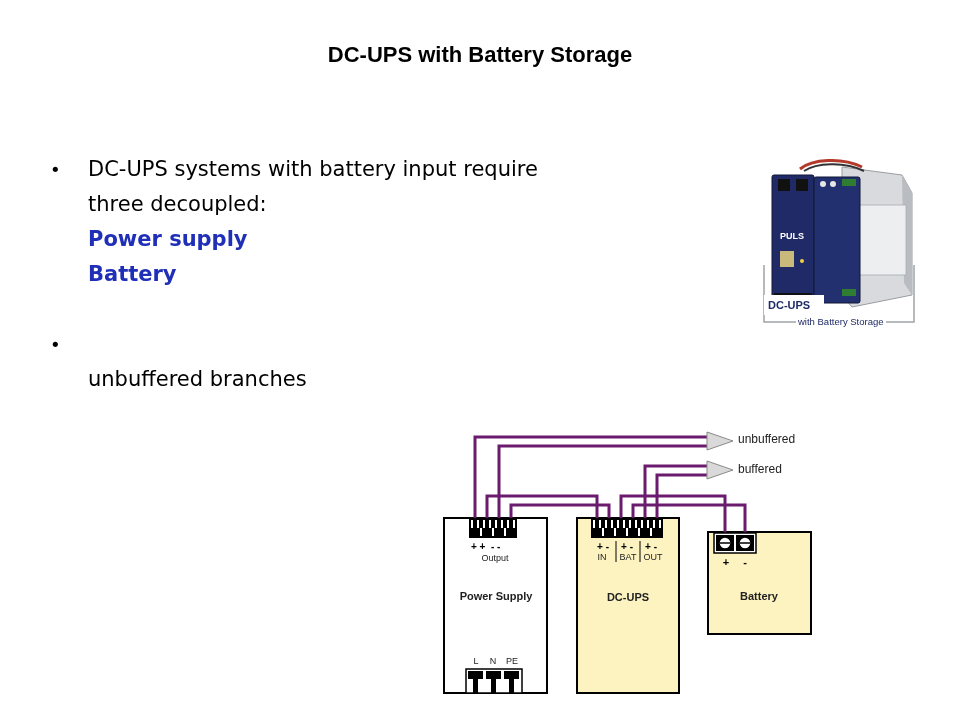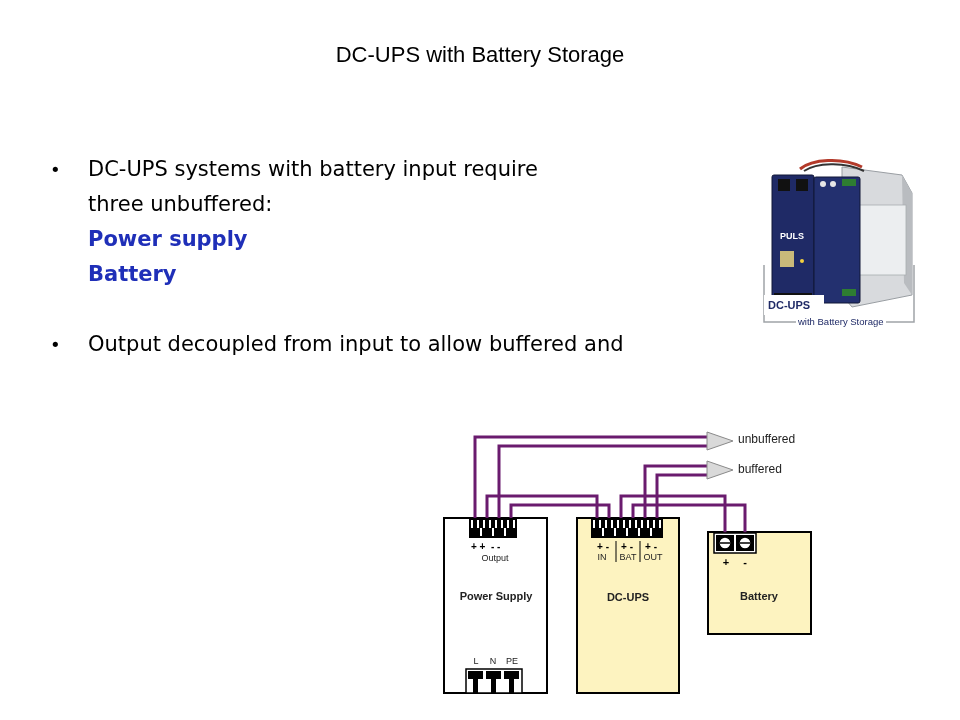--- a/index.html
+++ b/index.html
@@ -1,42 +1,43 @@
 <!DOCTYPE html>
 <html><head>
 <meta charset="utf-8">
 <style>
   html, body { margin: 0; padding: 0; background: #ffffff; }
   body { width: 960px; height: 720px; position: relative; overflow: hidden; font-family: "Liberation Sans", sans-serif; }
-  .title { position: absolute; left: 0; width: 960px; top: 42px; text-align: center; font-weight: normal; font-size: 22px; color: #000; }
+  .title { position: absolute; left: 0; width: 960px; top: 42px; text-align: center; font-weight: bold; font-size: 22px; color: #000; }
   .bullets { position: absolute; left: 50px; top: 152px; width: 680px; font-family: "DejaVu Sans", sans-serif; font-size: 21px; line-height: 35px; color: #000; }
   .bullet { position: relative; padding-left: 38px; }
   .bullet .dot { position: absolute; left: 0; top: 0; font-size: 18px; }
   .bullet.b2 { margin-top: 35px; }
   .hl { color: #1f2fb8; font-weight: bold; display: block; }
   .product { position: absolute; left: 752px; top: 155px; width: 170px; height: 175px; }
   .diagram { position: absolute; left: 0; top: 0; }
   .lbl { font-family: "Liberation Sans", sans-serif; }
 </style>
 </head>
 <body>
 
 <div class="title">DC-UPS with Battery Storage</div>
 
 <div class="bullets">
   <div class="bullet">
     <span class="dot">•</span>
     <span>DC-UPS systems with battery input require</span><br>
-    <span>three unbuffered:</span>
+    <span>three decoupled:</span>
     <span class="hl">Power supply</span>
     <span class="hl">Battery</span>
   </div>
   <div class="bullet b2">
     <span class="dot">•</span>
-    <span>Output decoupled from input to allow buffered and</span><br>
+    <br>
+    <span>unbuffered branches</span>
   </div>
 </div>
 
 <svg class="product" viewBox="0 0 170 175" width="170" height="175">
 
   <g>
     <polygon points="90,12 150,20 160,38 160,140 100,152 90,140" fill="#d8dadd" stroke="#9a9ea3" stroke-width="1"></polygon>
     <polygon points="150,20 160,38 160,140 152,128" fill="#b9bcc0"></polygon>
     <rect x="106" y="50" width="48" height="70" fill="#eceef0" stroke="#a9acb0" stroke-width="0.8"></rect>
   </g>

